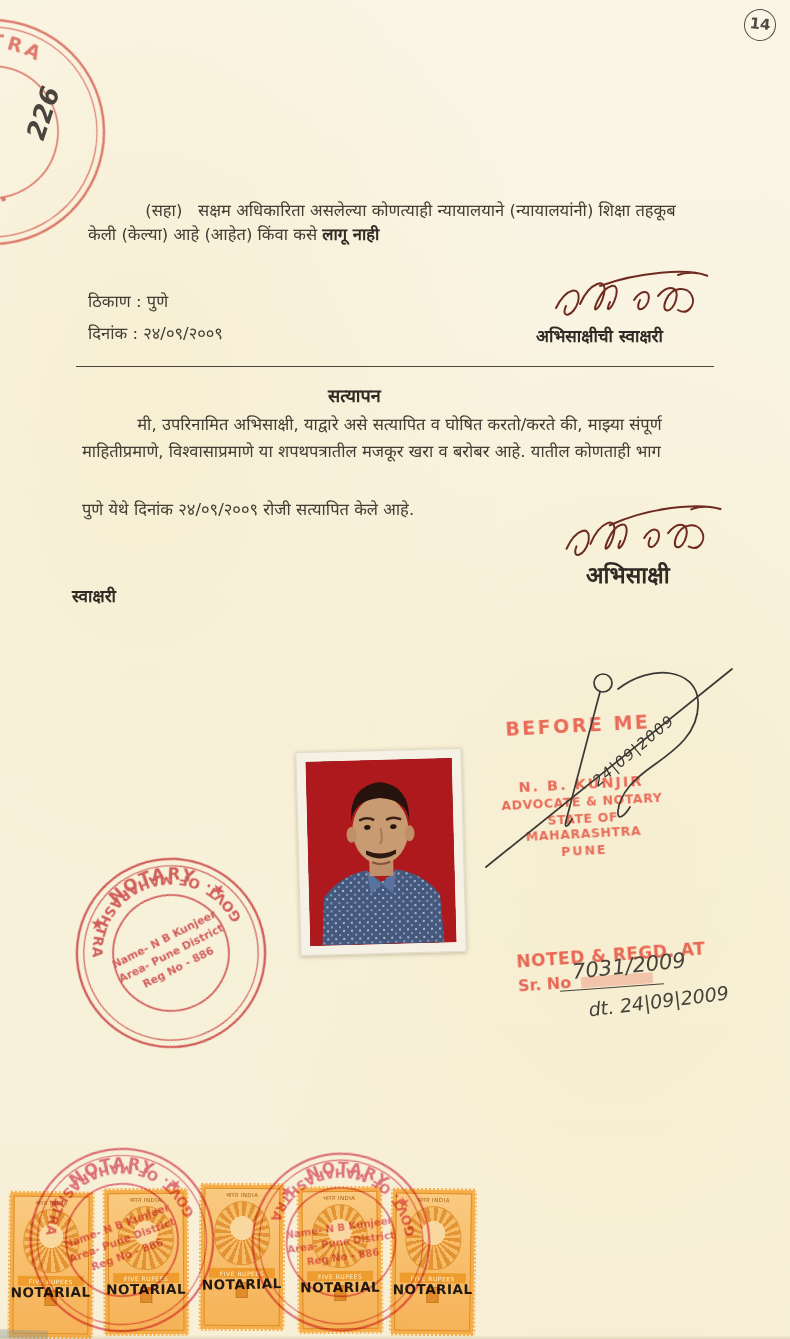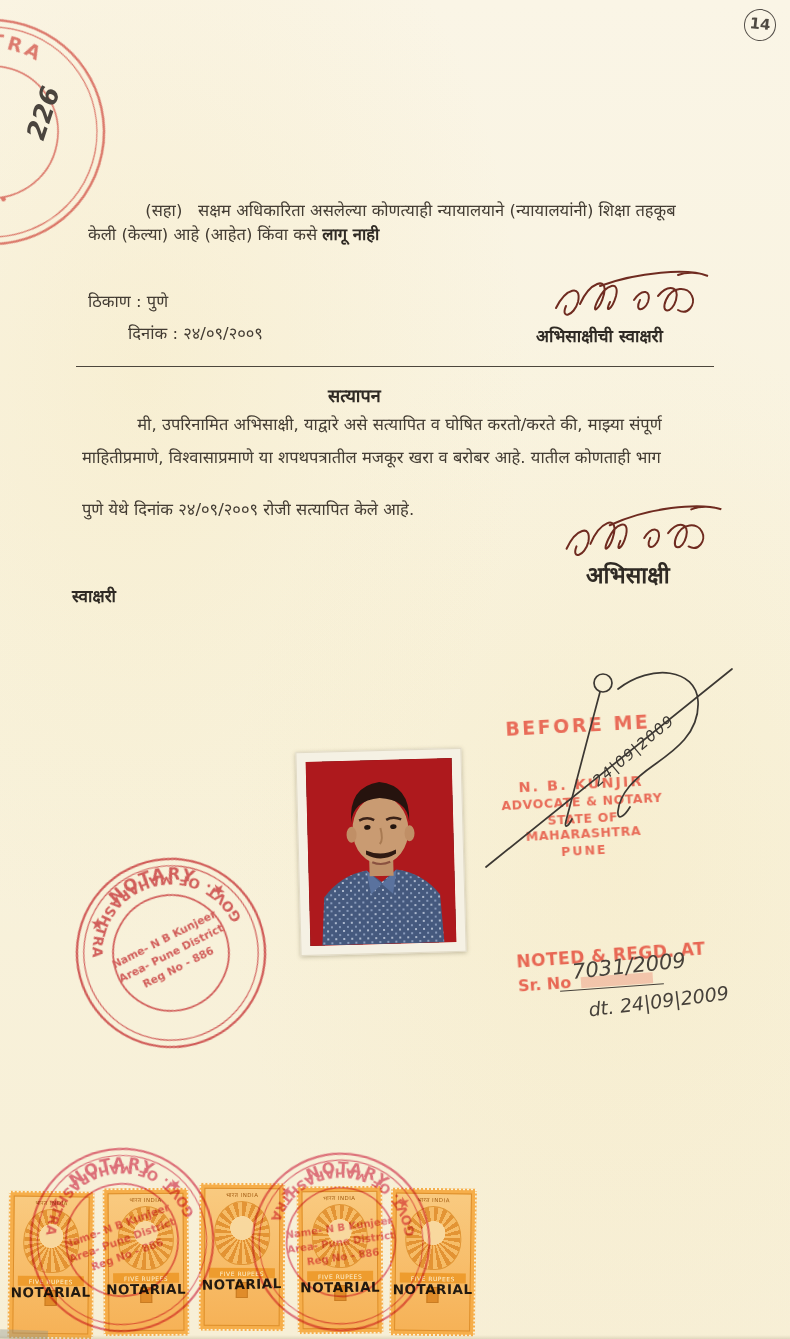--- a/index.html
+++ b/index.html
@@ -80,39 +80,39 @@
       <span class="mr">(सहा)</span>&nbsp;&nbsp;
       <span class="mr">सक्षम अधिकारिता असलेल्या कोणत्याही न्यायालयाने (न्यायालयांनी) शिक्षा तहकूब</span>
     </div>
     <div class="mr">
       <span class="mr">केली (केल्या) आहे (आहेत) किंवा कसे</span>
       <span class="mr b">लागू नाही</span>
     </div>
   </div>
 
   <div class="abs mr" style="left:88px;top:289px;">ठिकाण : पुणे</div>
-  <div class="abs mr" style="left:88px;top:321px;margin-left:40px;">दिनांक :  २४/०९/२००९</div>
+  <div class="abs mr" style="left:88px;top:321px;">दिनांक :  २४/०९/२००९</div>
 
   <svg class="abs" style="left:548px;top:264px;" width="168" height="62" viewBox="0 0 168 62">
     <g fill="none" stroke="#6f2b20" stroke-width="2" stroke-linecap="round">
       <path d="M8,44 C18,24 34,20 30,38 C26,52 12,56 18,42"></path>
       <path d="M32,40 C42,18 60,12 56,30 C52,46 42,52 50,36 C58,20 72,16 68,32 C64,46 56,50 62,38"></path>
       <path d="M52,22 C90,8 140,4 160,12 C150,8 138,8 130,11"></path>
       <path d="M86,36 C94,24 104,26 100,38 C96,48 86,48 92,36"></path>
       <path d="M110,32 C120,20 132,22 128,36 C124,50 112,50 118,36 C124,22 140,22 144,32 C148,40 140,52 130,46"></path>
     </g>
   </svg>
   <div class="abs mr b" style="left:536px;top:324px;font-size:17px;">अभिसाक्षीची स्वाक्षरी</div>
 
   <div class="abs hr" style="left:76px;top:366px;width:638px;"></div>
 
   <div class="abs mr b" style="left:328px;top:383px;font-size:18px;">सत्यापन</div>
 
   <div class="abs" style="left:82px;top:412px;width:645px;">
-    <div class="mr" style="margin-bottom:10px;">
+    <div class="mr" style="margin-bottom:4px;">
       <span style="display:inline-block;width:50px;"></span>
       <span>मी, उपरिनामित अभिसाक्षी, याद्वारे असे सत्यापित व घोषित करतो/करते की, माझ्या संपूर्ण</span>
     </div>
     <div class="mr" style="margin-bottom:7px;">माहितीप्रमाणे, विश्वासाप्रमाणे या शपथपत्रातील मजकूर खरा व बरोबर आहे. यातील कोणताही भाग</div>
   </div>
 
   <div class="abs mr" style="left:82px;top:497px;">पुणे येथे दिनांक  २४/०९/२००९  रोजी सत्यापित केले आहे.</div>
 
   <svg class="abs" style="left:560px;top:498px;transform:rotate(-2deg);" width="170" height="66" viewBox="0 0 170 66">
     <g fill="none" stroke="#6f2b20" stroke-width="2" stroke-linecap="round">

